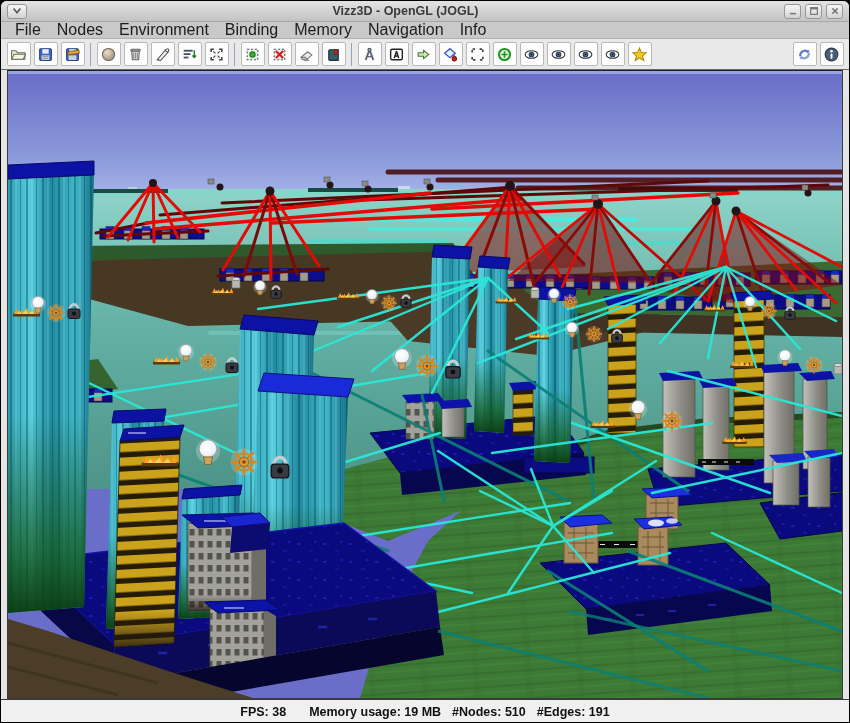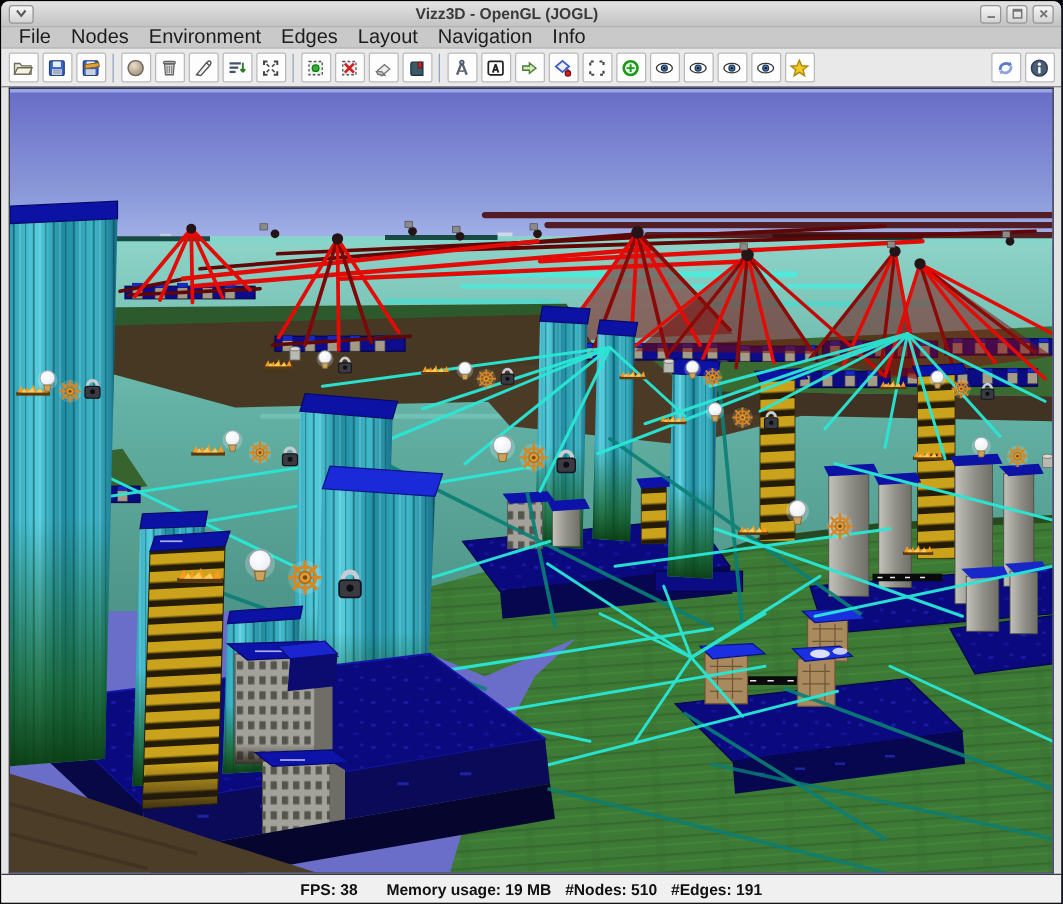--- a/index.html
+++ b/index.html
@@ -66,22 +66,22 @@
           <path d="M4.5 4.5 l7 7 M11.5 4.5 l-7 7" stroke="#787878" stroke-width="2"></path>
         </svg>
       </div>
     </div>
   </div>
 
   <div class="menubar">
     <span class="menu-item">File</span>
     <span class="menu-item">Nodes</span>
     <span class="menu-item">Environment</span>
-    <span class="menu-item">Edges</span>
-    <span class="menu-item">Layout</span>
+    <span class="menu-item">Binding</span>
+    <span class="menu-item">Memory</span>
     <span class="menu-item">Navigation</span>
     <span class="menu-item">Info</span>
   </div>
 
   <div class="toolbar">
     <button class="tool-btn">
       <svg width="17" height="17" viewBox="0 0 16 16">
         <path d="M1.5 12.5 V4.5 h4 l1.5 1.8 h7 v6.2 z" fill="#efe9d2" stroke="#6b6b5a"></path>
         <path d="M1.5 12.5 l2.4-4.8 h10.8 l-2.2 4.8 z" fill="#f8f4e4" stroke="#6b6b5a"></path>
       </svg>

